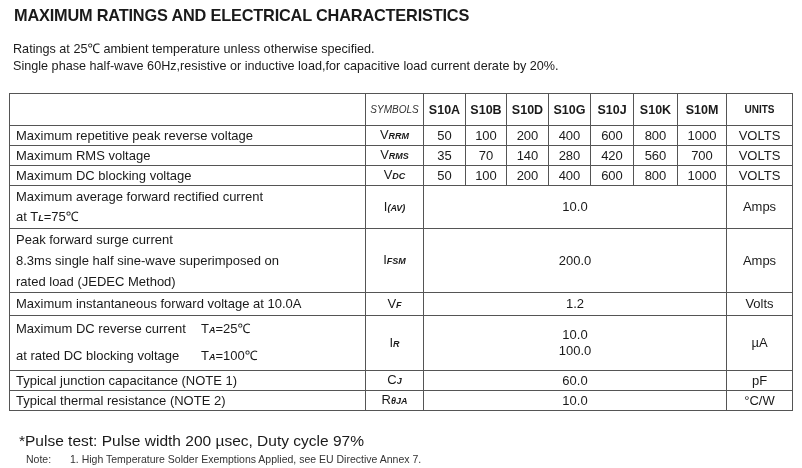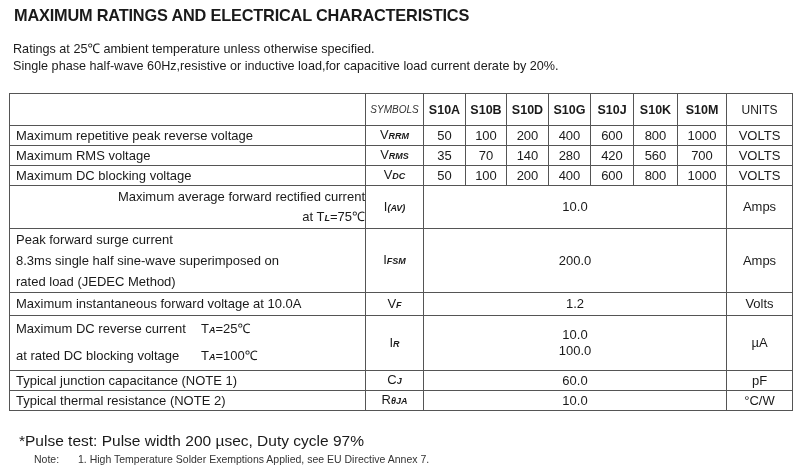--- a/index.html
+++ b/index.html
@@ -11,30 +11,30 @@
   .sub1 { top: 39px; }
   .sub2 { top: 58px; }
   table.spec { position: absolute; left: 9px; top: 93px; width: 783px;
                border-collapse: collapse; table-layout: fixed; font-size: 13px; }
   table.spec td { border: 1px solid #555; padding: 0; text-align: center; vertical-align: middle;
                   line-height: 16px; }
   table.spec td.lbl { text-align: left; padding-left: 6px; }
   table.spec tr.hdr td { height: 31px; }
   .symhdr { font-style: italic; font-size: 10px; color: #333; }
   .pn { font-weight: bold; font-size: 12.5px; }
-  .unh { font-weight: normal; font-size: 12px; }
+  .unh { font-weight: bold; font-size: 10px; }
   .sym { font-size: 13px; }
   .sub-s { font-size: 9px; font-weight: bold; font-style: italic; }
   .r20 td { height: 19px; }
   .r42 td { height: 42px; }
   .r63 td { height: 63px; margin-top: 35px; }
   .r22 td { height: 22px; }
   .pulse { position: absolute; left: 19px; top: 432px; font-size: 15.5px; }
   .note { position: absolute; left: 26px; top: 453px; font-size: 10.5px; color: #333; }
-  .note .n-lbl { display: inline-block; width: 44px; margin-left: 8px; }
+  .note .n-lbl { display: inline-block; width: 44px; }
   .dbl span { display: block; }
 </style>
 </head>
 <body>
 
 <div class="title">MAXIMUM RATINGS AND ELECTRICAL CHARACTERISTICS</div>
 <div class="sub sub1">Ratings at 25℃ ambient temperature unless otherwise specified.</div>
 <div class="sub sub2">Single phase half-wave 60Hz,resistive or inductive load,for capacitive load current derate by 20%.</div>
 
 <table class="spec">
@@ -98,21 +98,21 @@
     <td>100</td>
     <td>200</td>
     <td>400</td>
     <td>600</td>
     <td>800</td>
     <td>1000</td>
     <td>VOLTS</td>
   </tr>
 
   <tr class="r42">
-    <td class="lbl" style="line-height:20px;text-align:right;">
+    <td class="lbl" style="line-height:20px;">
       <div>Maximum average forward rectified current</div>
       <div><span>at T</span><span class="sub-s">L</span><span>=75℃</span></div>
     </td>
     <td class="sym"><span>I</span><span class="sub-s">(AV)</span></td>
     <td colspan="7">10.0</td>
     <td>Amps</td>
   </tr>
 
   <tr class="r63">
     <td class="lbl" style="line-height:21px;">

